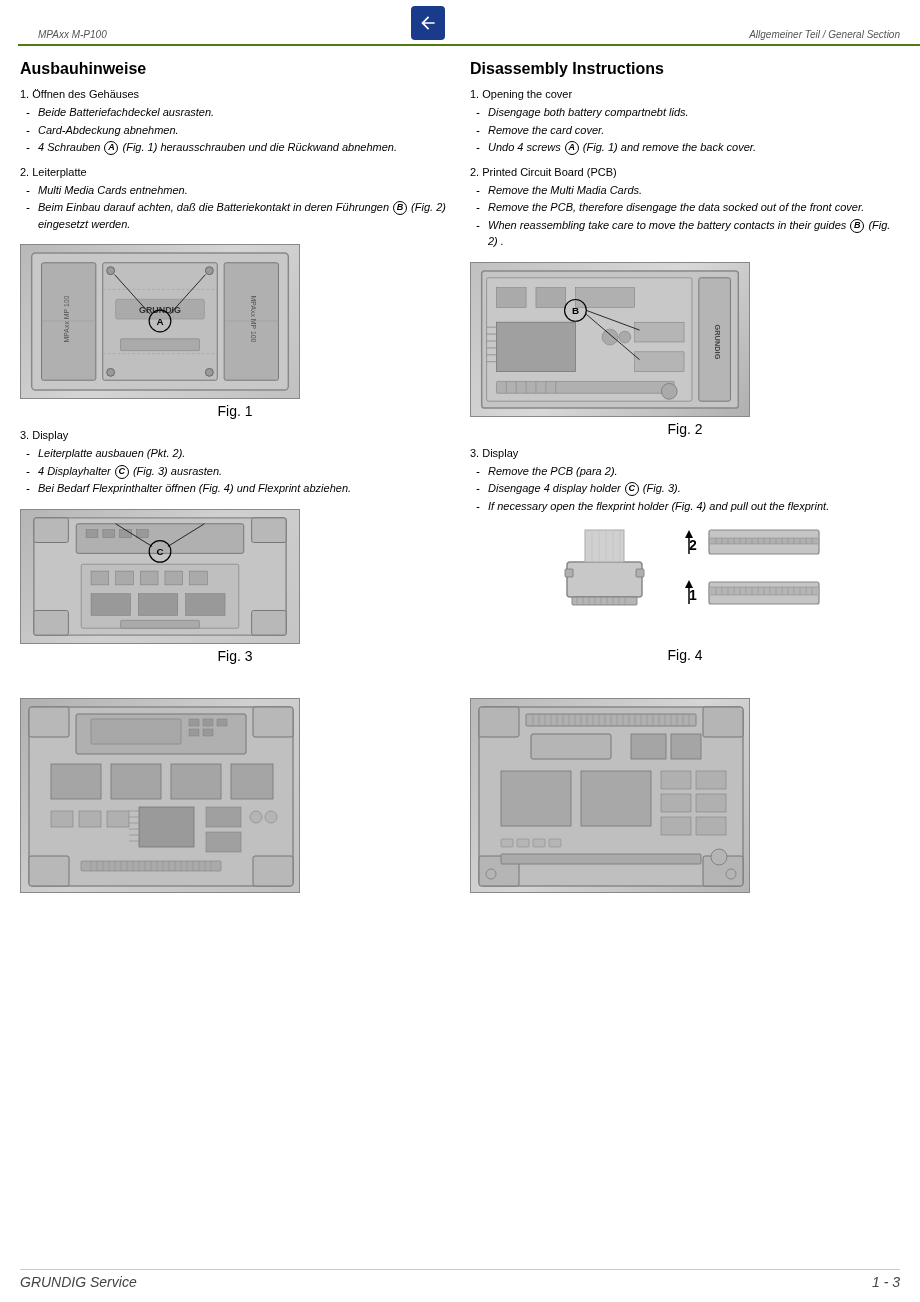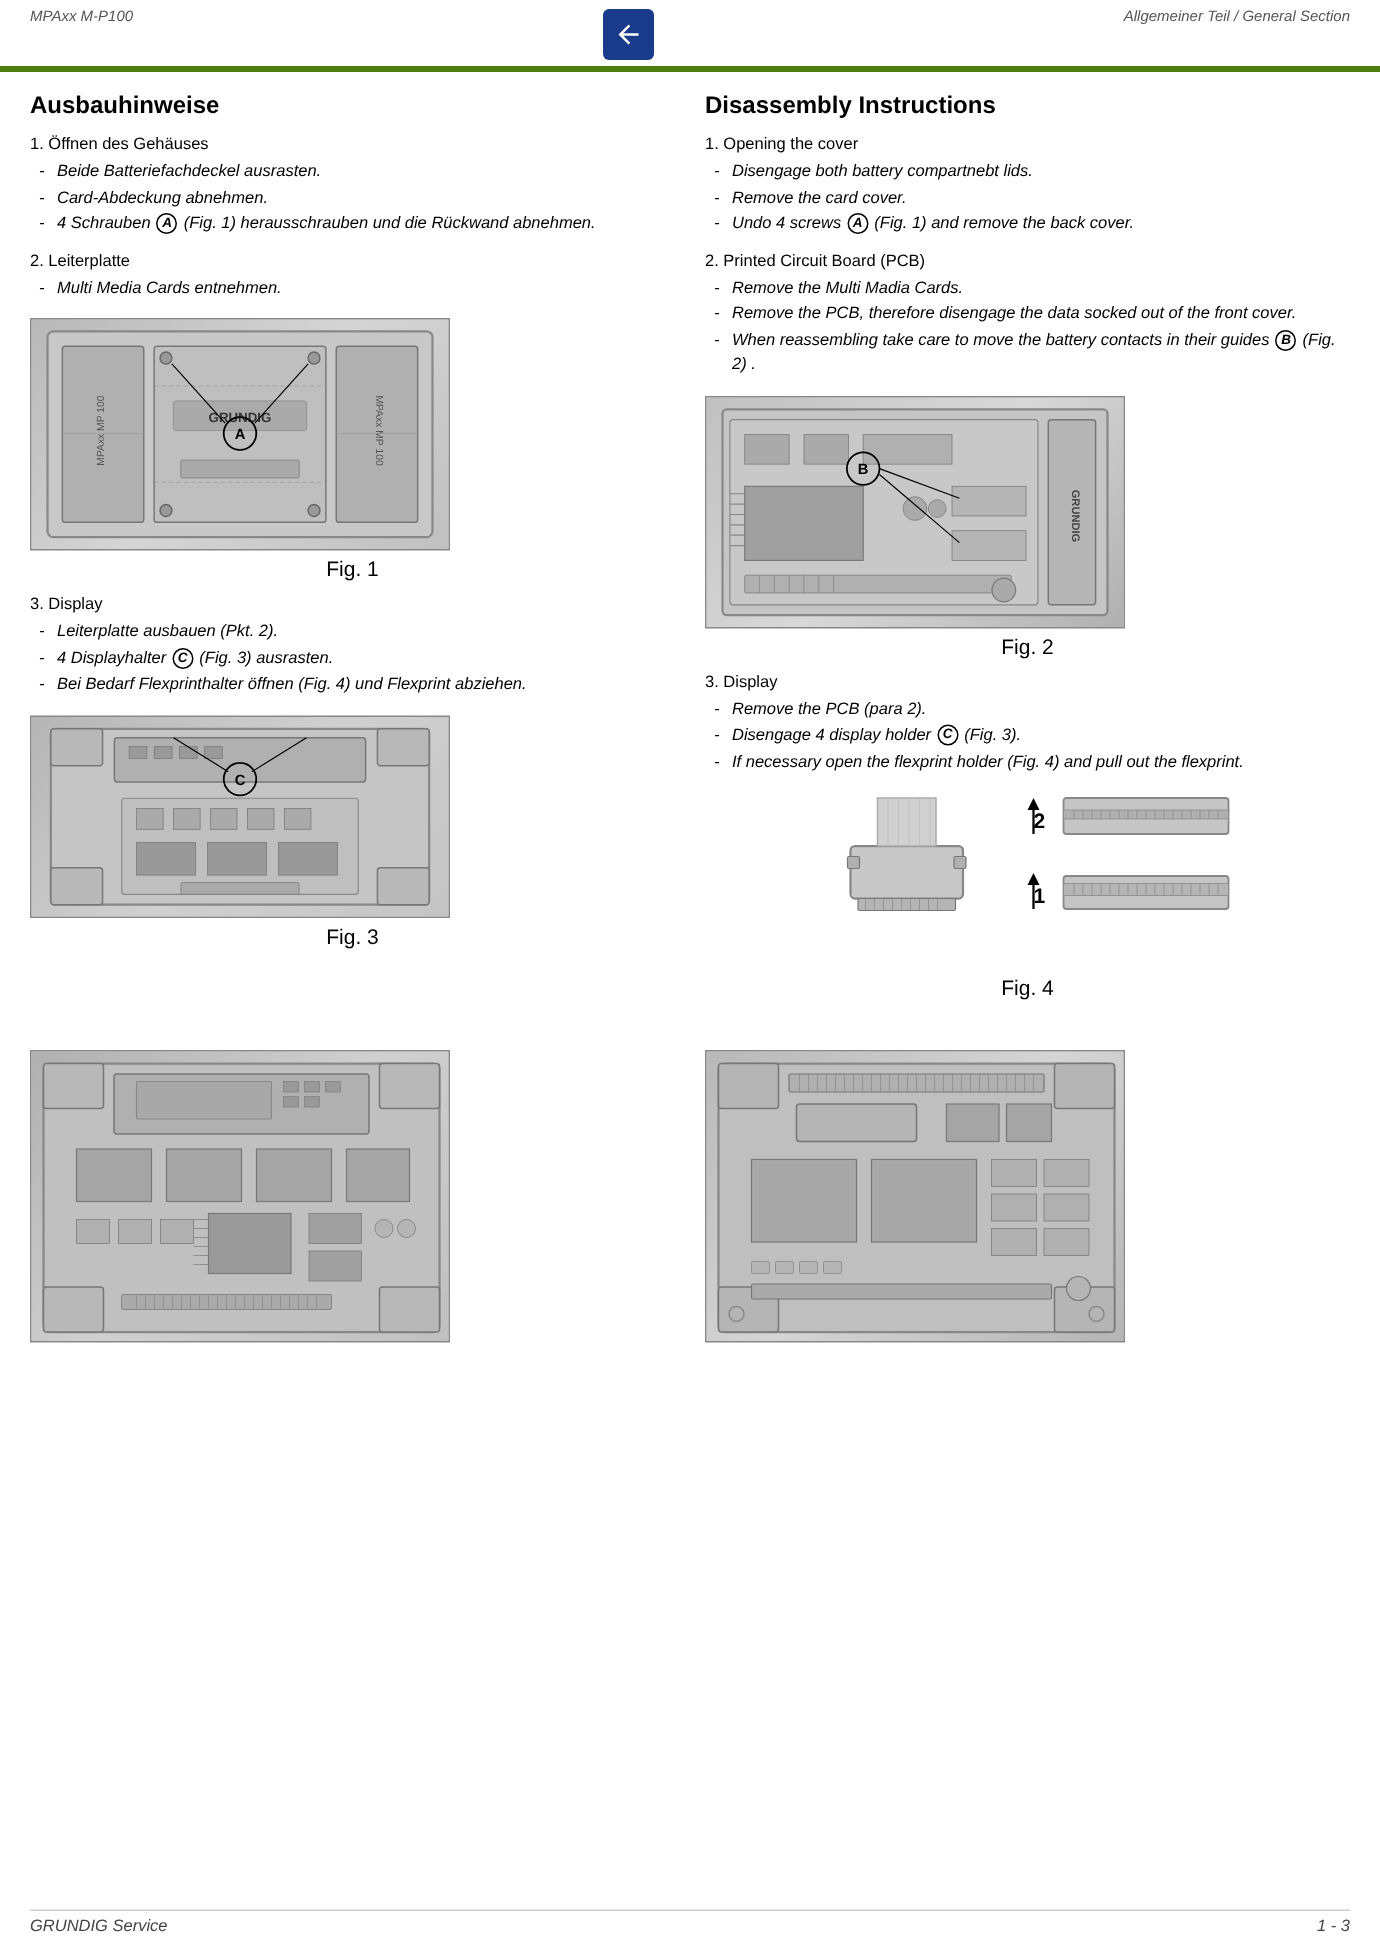--- a/index.html
+++ b/index.html
@@ -10,23 +10,24 @@
       font-family: Arial, Helvetica, sans-serif;
       font-size: 11px;
       color: #000;
       position: relative;
     }
 
     
     .page-header {
       display: flex;
       justify-content: space-between;
-      align-items: flex-start;
+      align-items: flex-end;
       padding: 6px 20px 4px 20px;
-      border-bottom: 4px solid #4d7c0f;
+      border-bottom: 2px solid #4d7c0f;
+      margin-left: 18px;
     }
     .header-left {
       font-size: 10px;
       color: #555;
       font-style: italic;
     }
     .header-center {
       display: flex;
       align-items: center;
     }
@@ -168,21 +169,21 @@
     
     .page-footer {
       position: absolute;
       bottom: 12px;
       left: 20px;
       right: 20px;
       display: flex;
       justify-content: space-between;
       border-top: 1px solid #ccc;
       padding-top: 4px;
-      font-size: 11px;
+      font-size: 14px;
       color: #444;
       font-style: italic;
     }
 
     
     .device-svg {
       width: 100%;
       height: 100%;
     }
 
@@ -219,20 +220,21 @@
     <div class="sub-title">1. Öffnen des Gehäuses</div>
     <ul class="bullet-list">
       <li>Beide Batteriefachdeckel ausrasten.</li>
       <li>Card-Abdeckung abnehmen.</li>
       <li>4 Schrauben <span class="annot-circle">A</span> (Fig. 1) herausschrauben und die Rückwand abnehmen.</li>
     </ul>
 
     <div class="sub-title">2. Leiterplatte</div>
     <ul class="bullet-list">
       <li>Multi Media Cards entnehmen.</li>
+      <li>Beim Einbau darauf achten, daß die Batteriekontakt in deren Führungen <span class="annot-circle">B</span> (Fig. 2) eingesetzt werden.</li>
     </ul>
 
     <div class="fig-container">
       <div class="fig1-img">
         <svg class="device-svg" viewBox="0 0 280 155" xmlns="http://www.w3.org/2000/svg">
 
           <rect x="10" y="8" width="260" height="139" rx="4" fill="#c8c8c8" stroke="#888" stroke-width="1.5"></rect>
 
           <rect x="20" y="18" width="55" height="119" rx="2" fill="#b0b0b0" stroke="#777" stroke-width="1"></rect>
           <rect x="205" y="18" width="55" height="119" rx="2" fill="#b0b0b0" stroke="#777" stroke-width="1"></rect>

